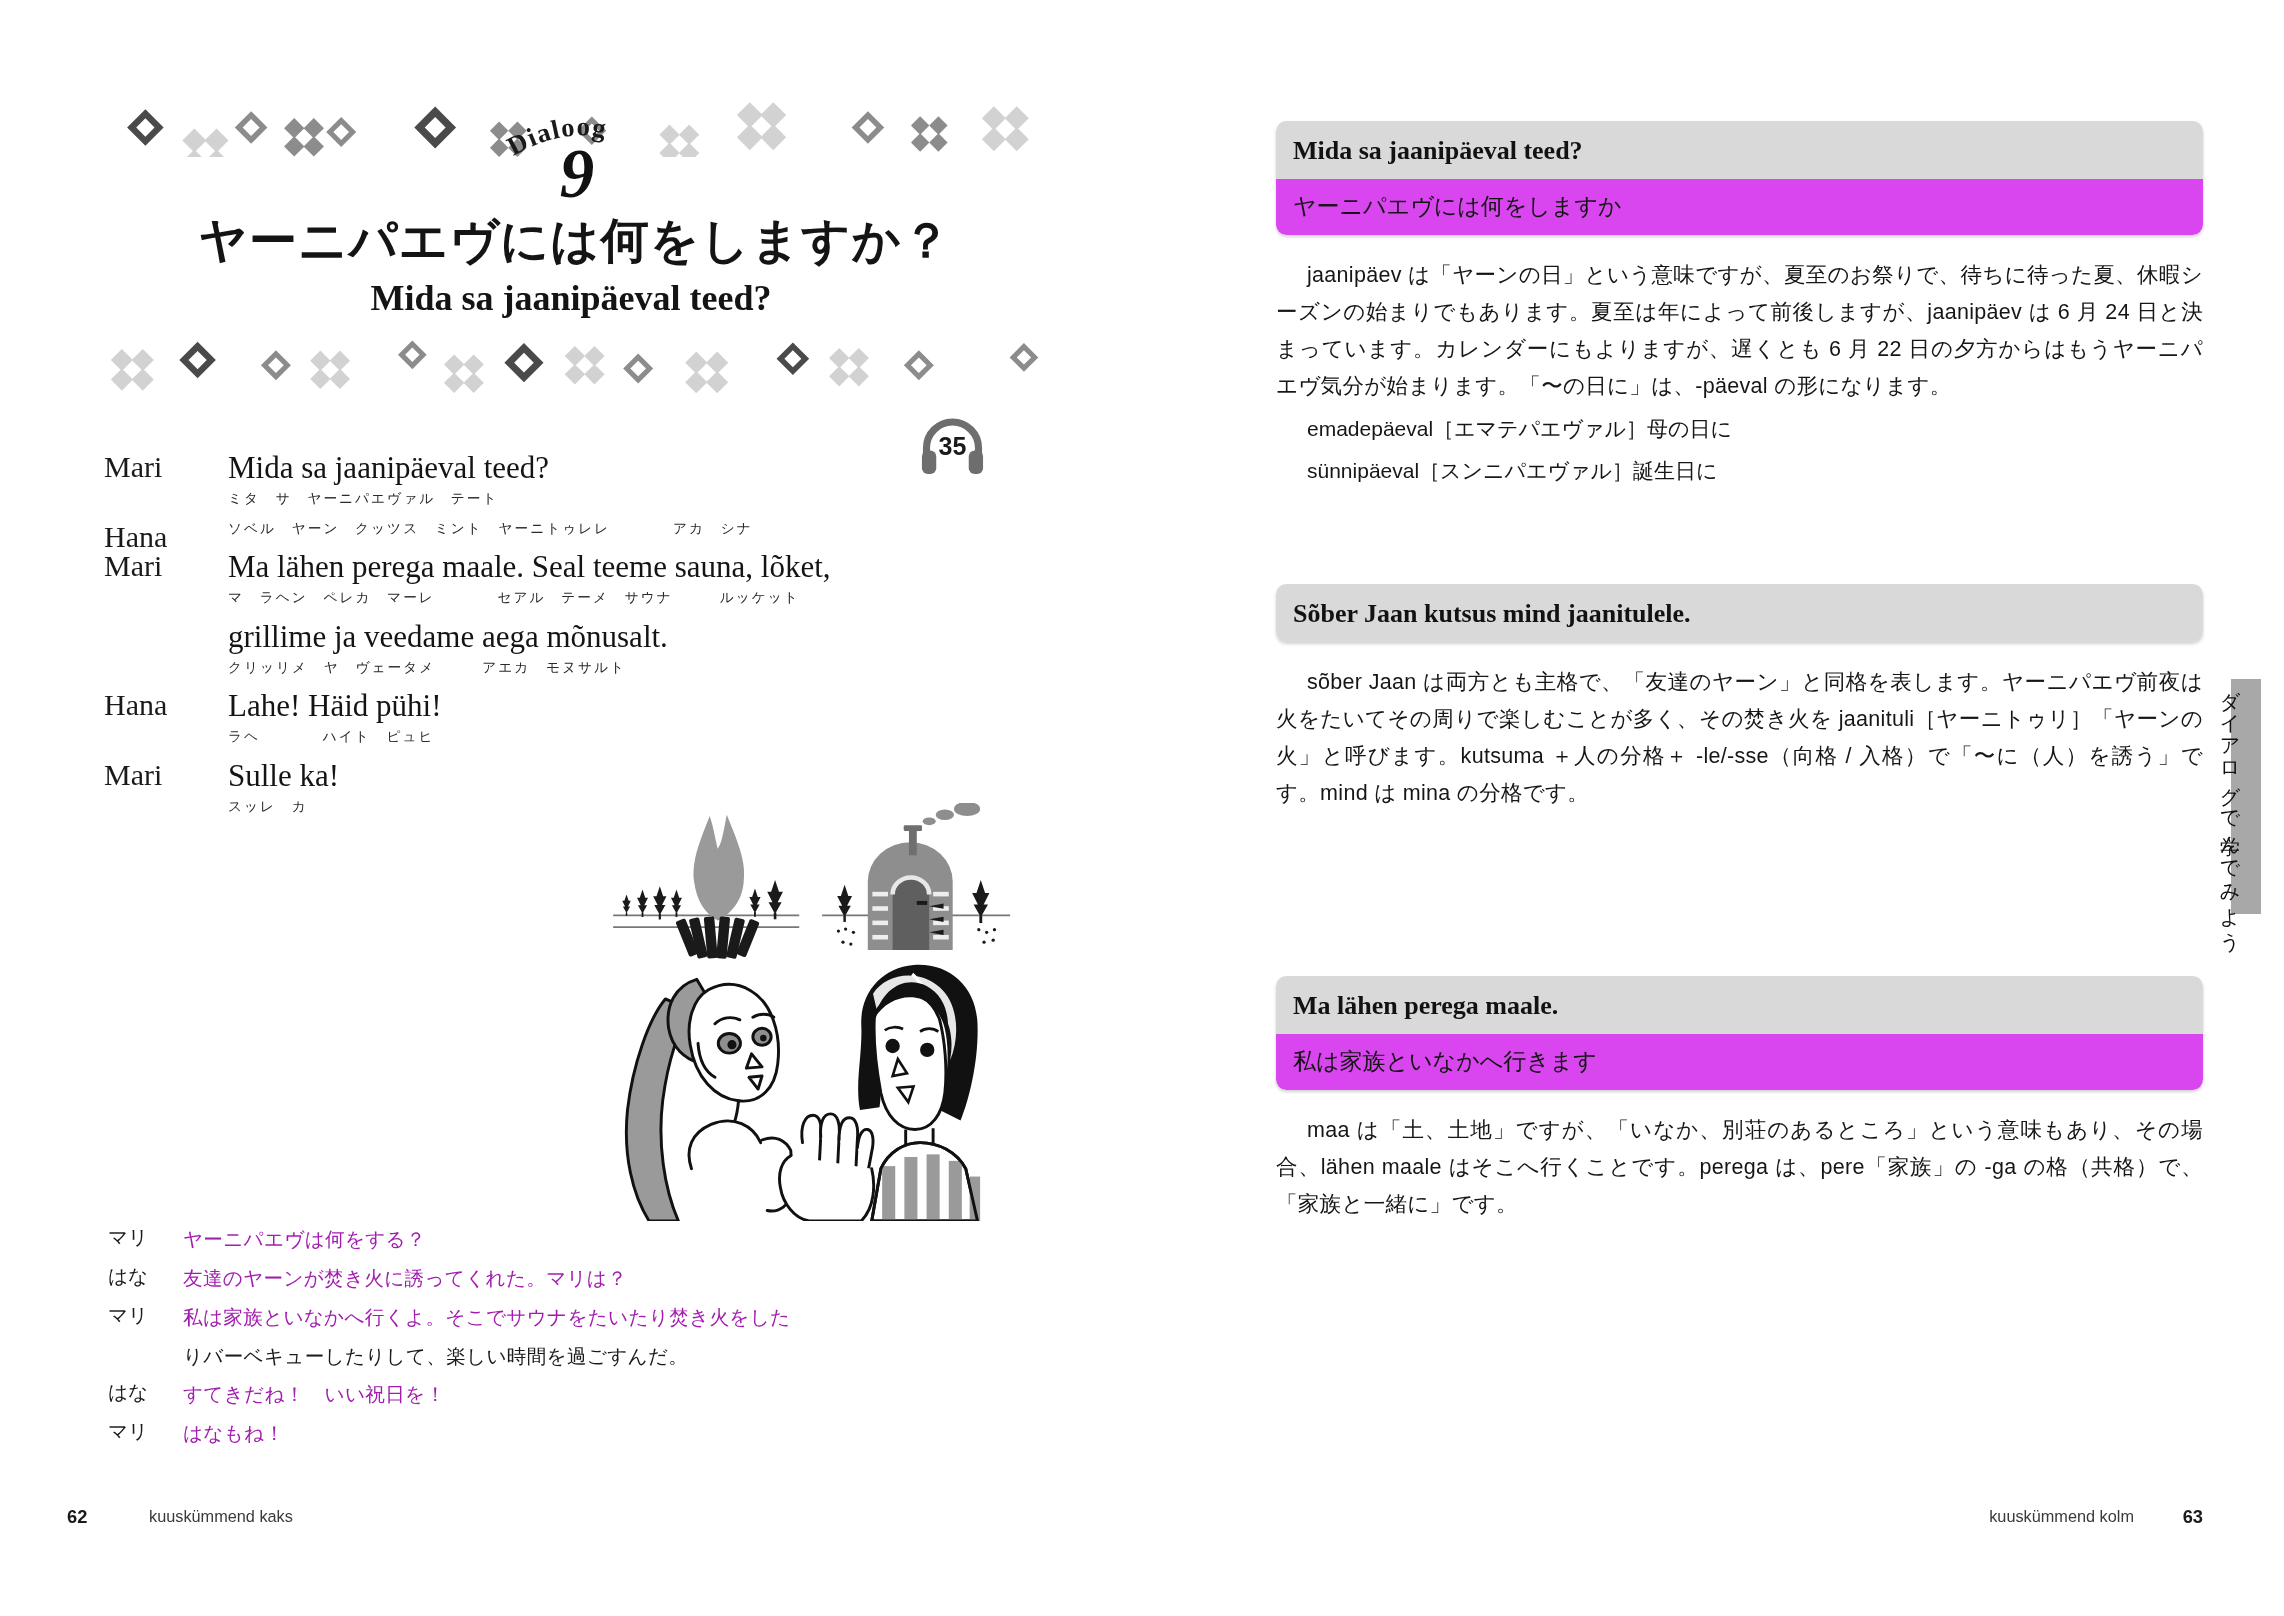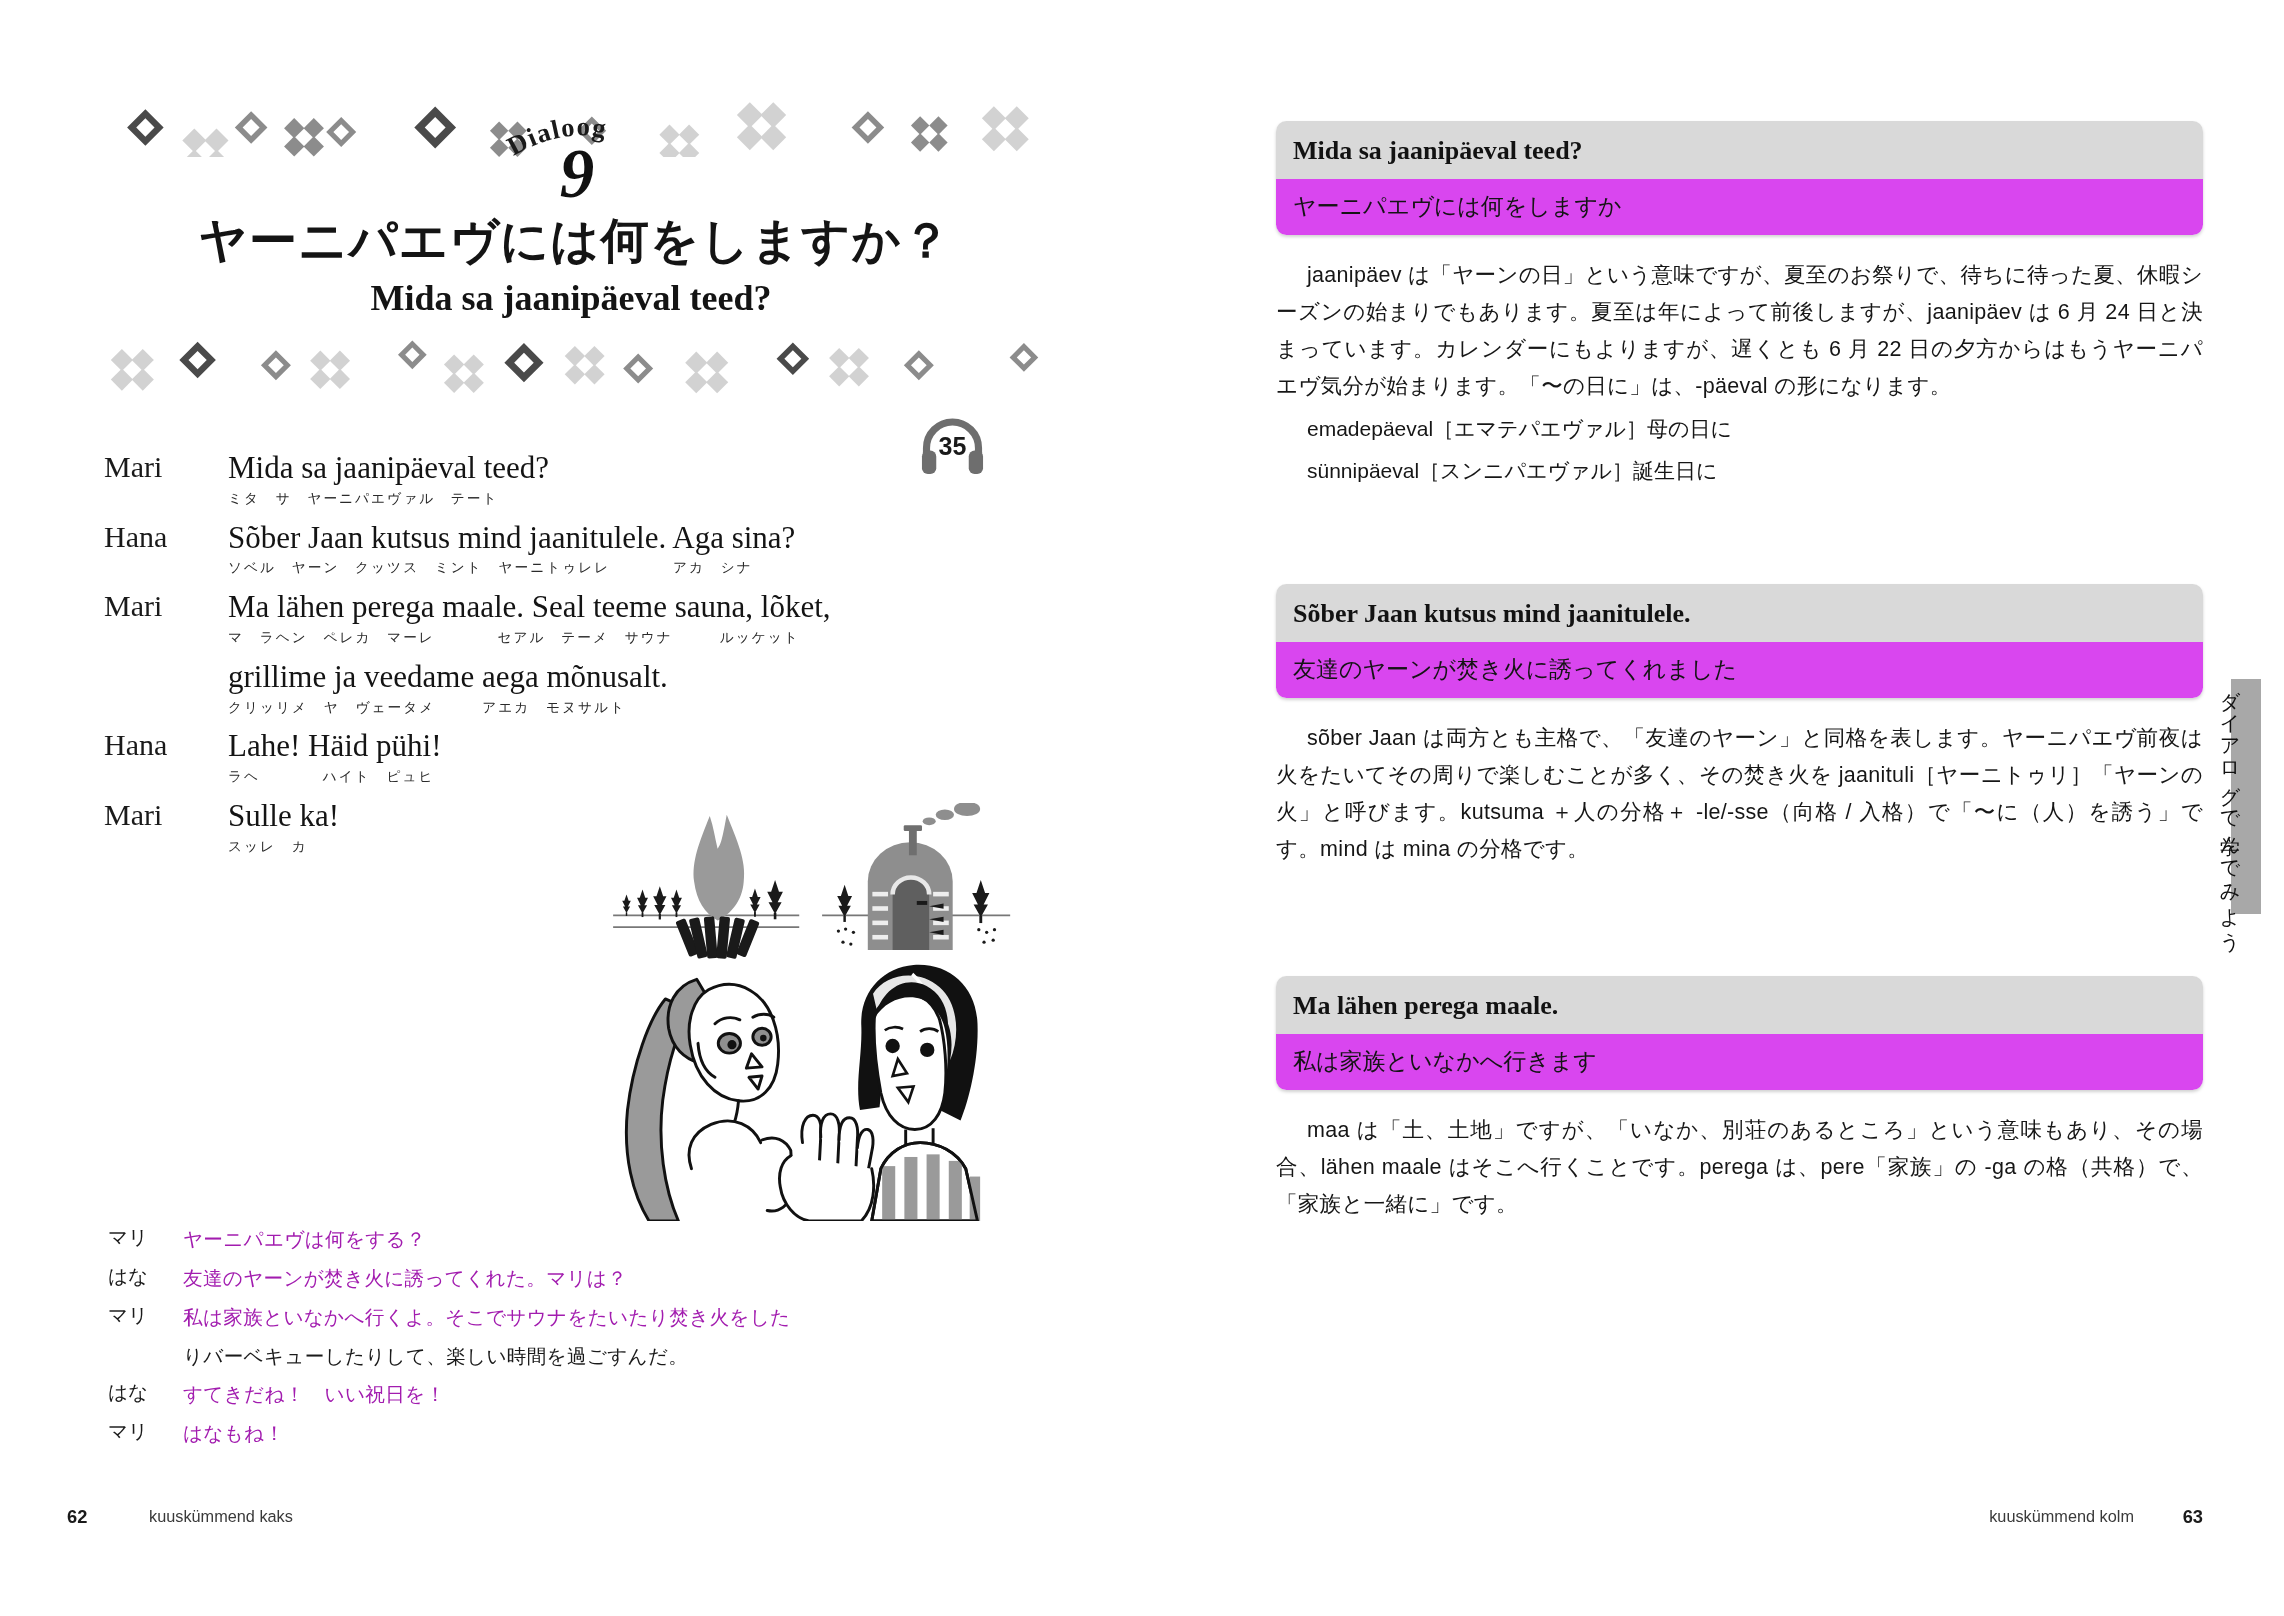--- a/index.html
+++ b/index.html
@@ -313,21 +313,20 @@
         <div class="dlg-speaker">Mari</div>
         <div class="dlg-body">
           <div class="dlg-et">Mida sa jaanipäeval teed?</div>
           <div class="dlg-kana">ミタ　サ　ヤーニパエヴァル　テート</div>
         </div>
       </div>
 
       <div class="dlg-row">
         <div class="dlg-speaker">Hana</div>
         <div class="dlg-body">
-          <div class="dlg-et">Sõber Jaan kutsus mind jaanitulele. Aga sina?</div>
           <div class="dlg-kana">ソベル　ヤーン　クッツス　ミント　ヤーニトゥレレ　　　　アカ　シナ</div>
         </div>
       </div>
 
       <div class="dlg-row">
         <div class="dlg-speaker">Mari</div>
         <div class="dlg-body">
           <div class="dlg-et">Ma lähen perega maale. Seal teeme sauna, lõket,</div>
           <div class="dlg-kana">マ　ラヘン　ペレカ　マーレ　　　　セアル　テーメ　サウナ　　　ルッケット</div>
           <div class="dlg-et">grillime ja veedame aega mõnusalt.</div>
@@ -556,21 +555,20 @@
         <div class="sec-sub">ヤーニパエヴには何をしますか</div>
       </div>
       <div class="sec-para">jaanipäev は「ヤーンの日」という意味ですが、夏至のお祭りで、待ちに待った夏、休暇シーズンの始まりでもあります。夏至は年によって前後しますが、jaanipäev は 6 月 24 日と決まっています。カレンダーにもよりますが、遅くとも 6 月 22 日の夕方からはもうヤーニパエヴ気分が始まります。「〜の日に」は、-päeval の形になります。</div>
       <div class="sec-ex">emadepäeval［エマテパエヴァル］母の日に</div>
       <div class="sec-ex">sünnipäeval［スンニパエヴァル］誕生日に</div>
     </div>
 
     <div class="sec" style="top:584px;">
       <div class="sec-box">
         <div class="sec-head">Sõber Jaan kutsus mind jaanitulele.</div>
-        <div class="sec-sub">友達のヤーンが焚き火に誘ってくれました</div>
       </div>
       <div class="sec-para">sõber Jaan は両方とも主格で、「友達のヤーン」と同格を表します。ヤーニパエヴ前夜は火をたいてその周りで楽しむことが多く、その焚き火を jaanituli［ヤーニトゥリ］「ヤーンの火」と呼びます。kutsuma ＋人の分格＋ -le/-sse（向格 / 入格）で「〜に（人）を誘う」です。mind は mina の分格です。</div>
     </div>
 
     <div class="sec" style="top:976px;">
       <div class="sec-box">
         <div class="sec-head">Ma lähen perega maale.</div>
         <div class="sec-sub">私は家族といなかへ行きます</div>
       </div>
       <div class="sec-para">maa は「土、土地」ですが、「いなか、別荘のあるところ」という意味もあり、その場合、lähen maale はそこへ行くことです。perega は、pere「家族」の -ga の格（共格）で、「家族と一緒に」です。</div>

